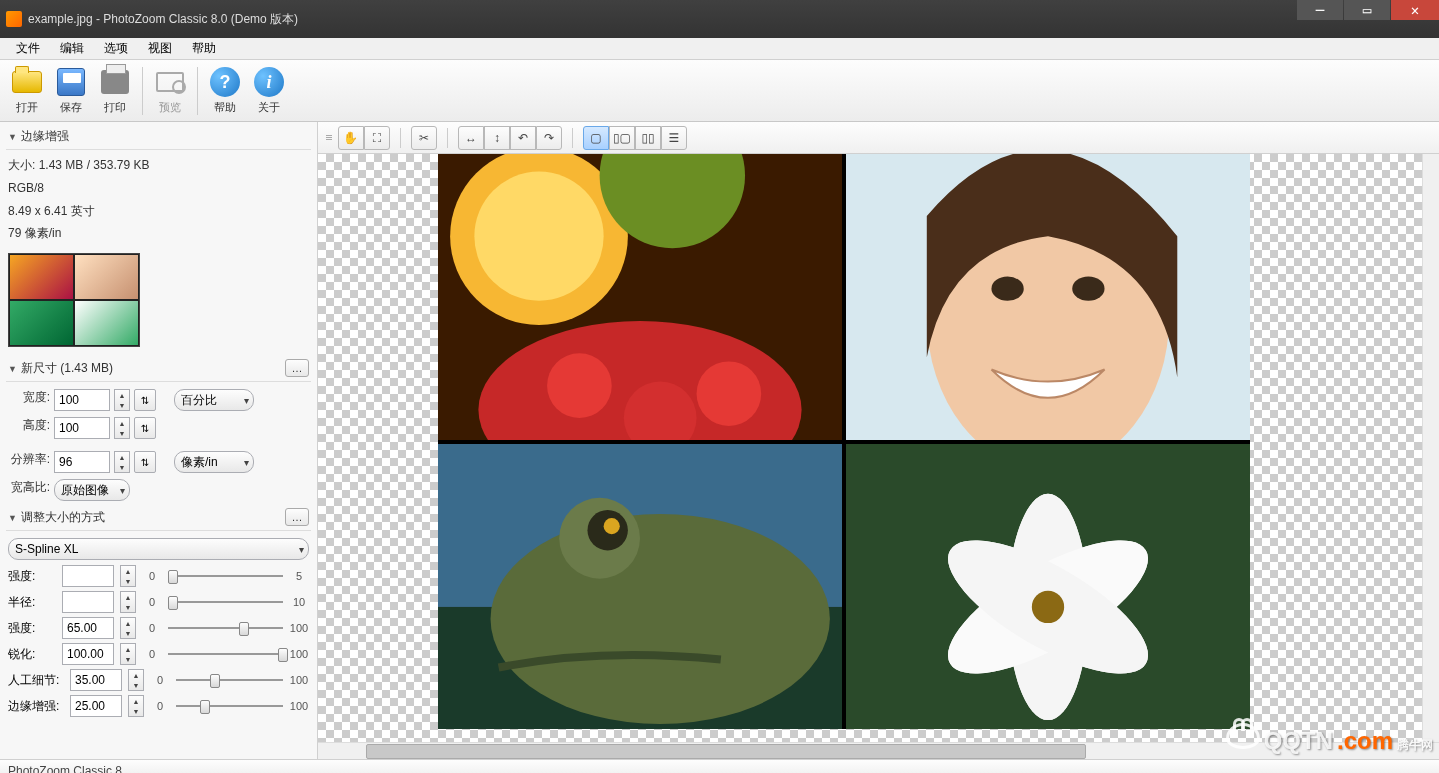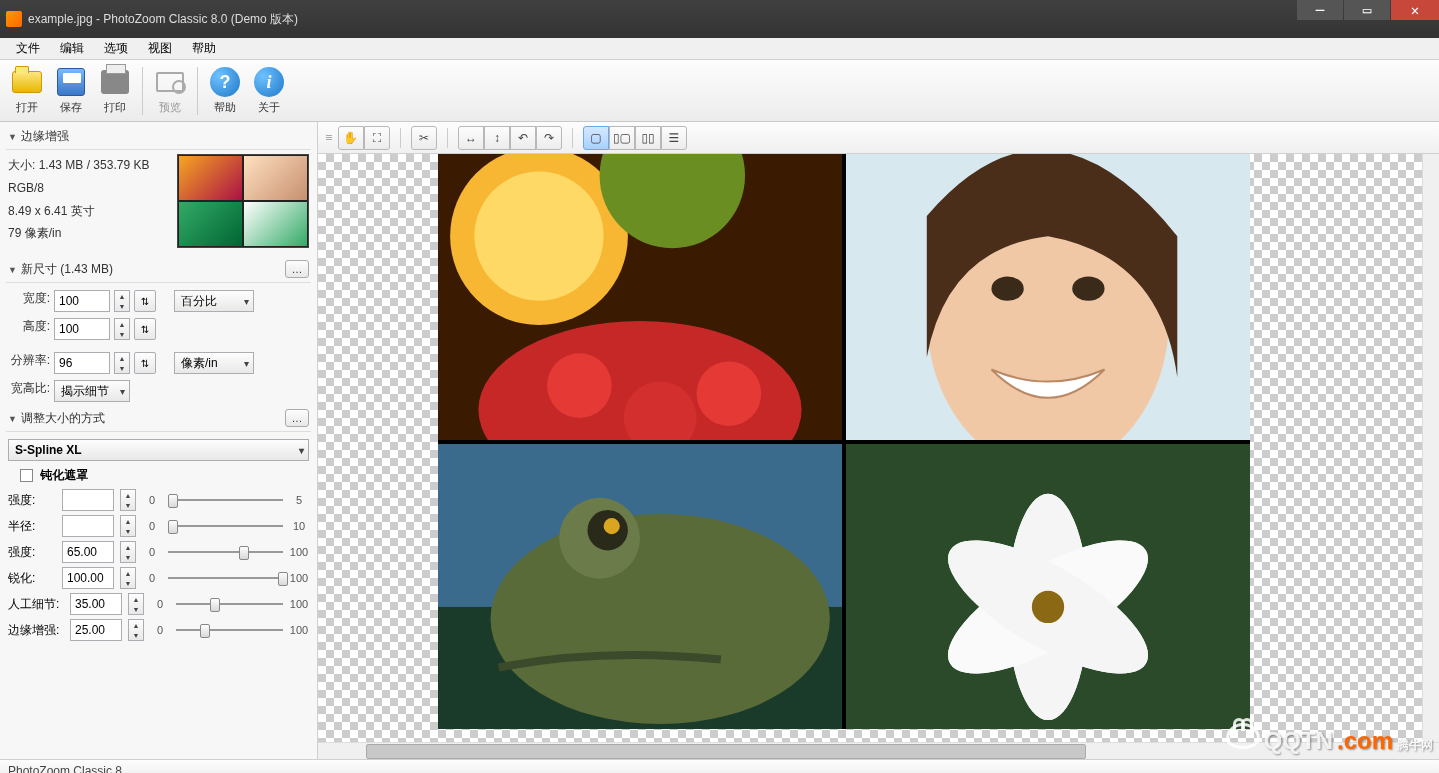--- a/index.html
+++ b/index.html
@@ -41,36 +41,36 @@
 .sidebar { width: 318px; background: #f7f7f7; border-right: 1px solid #d0d0d0; overflow-y: auto; font-size: 12px; padding: 2px; position:relative;}
 .content { flex: 1; display: flex; flex-direction: column; background: #fff; position:relative;}
 
 
 .section-head { display: flex; align-items: center; padding: 4px 6px; font-size: 12px; color: #333;}
 .section-head .tri { margin-right: 4px; font-size: 9px; color: #555;}
 .section-head.with-btn { justify-content: space-between;}
 .ellipsis-btn { width:24px; height:18px; border:1px solid #aaa; background:linear-gradient(#fdfdfd,#e8e8e8); border-radius:3px; font-size:11px; display:flex;align-items:center;justify-content:center; cursor:default;}
 .hr { height:1px; background:#ddd; margin: 0 4px 4px;}
 
-.orig-row { display:flex; gap:8px; padding: 0 6px 8px;}
+.orig-row { display:flex; gap:8px; padding: 0 6px 8px; flex-direction: column;}
 .orig-info { flex:1; font-size:12px; color:#333; line-height: 1.9;}
 .thumb { width:132px; height:94px; border:1px solid #444; background:#000; display:grid; grid-template-columns:1fr 1fr; grid-template-rows:1fr 1fr;}
 .thumb div{border:1px solid #222;}
 
 .field-row { display:flex; gap:4px; padding: 3px 6px;}
 .field-row label { width:42px; text-align:right; color:#333;}
 .num-input { width:56px; height:22px; border:1px solid #abadb3; padding:2px 4px; font-size:12px;}
 .spinner { width:16px; height:22px; display:flex; flex-direction:column; border:1px solid #abadb3; background:linear-gradient(#fdfdfd,#e8e8e8);}
 .spinner span{flex:1; font-size:7px; display:flex;align-items:center;justify-content:center; color:#444;}
 .link-btn { width:22px; height:22px; border:1px solid #abadb3; background:linear-gradient(#fdfdfd,#e8e8e8); border-radius:2px; display:flex;align-items:center;justify-content:center; font-size:10px;}
-.combo { height:22px; border:1px solid #abadb3; background:linear-gradient(#fdfdfd,#e8e8e8); display:flex; align-items:center; padding:0 18px 0 6px; font-size:12px; position:relative; border-radius:0;}
+.combo { height:22px; border:1px solid #abadb3; background:linear-gradient(#fdfdfd,#e8e8e8); display:flex; align-items:center; padding:0 18px 0 6px; font-size:12px; position:relative; border-radius:10px;}
 .combo::after{content:"▾"; position:absolute; right:4px; font-size:10px; color:#444;}
 .combo.wide{ flex:1;}
 
-.panel-row { padding: 3px 6px; font-weight: bold;}
+.panel-row { padding: 3px 6px;}
 .slider-row { display:flex; align-items:center; gap:6px; padding:2px 6px;}
 .slider-row label{ width:48px; }
 .slider-track { flex:1; height:18px; position:relative;}
 .slider-track::before{content:""; position:absolute; left:0; right:0; top:8px; height:2px; background:#999;}
 .slider-thumb{position:absolute; top:3px; width:10px; height:14px; background:linear-gradient(#fdfdfd,#d8d8d8); border:1px solid #888; border-radius:2px;}
 .slider-row .minv,.slider-row .maxv{ width:20px; font-size:11px; color:#555; text-align:center;}
 .check { width:13px; height:13px; border:1px solid #888; background:#fff; display:inline-flex; align-items:center; justify-content:center; font-size:10px; color:#2a7a2a; vertical-align:middle; margin-right:4px;}
 
 
 .view-toolbar { height:32px; border-bottom:1px solid #d0d0d0; display:flex; align-items:center; padding:0 8px; gap:6px; background:linear-gradient(#fdfdfd,#f0f0f0);}
@@ -236,38 +236,34 @@
         </div>
       <div class="link-btn">⇅</div>
       <div style="width:10px"></div>
       <div class="combo" style="width:80px">
           <span>像素/in</span>
         </div>
     </div>
     <div class="field-row">
       <label>宽高比:</label>
       <div class="combo" style="width:76px">
-          <span>揭示细节</span>
+          <span>原始图像</span>
         </div>
     </div>
 
     <div class="section-head with-btn">
       <div><span class="tri">▼</span><span>调整大小的方式</span></div>
       <div class="ellipsis-btn">…</div>
     </div>
     <div class="hr"></div>
     <div class="panel-row">
         <div class="combo wide">
           <span>S-Spline XL</span>
         </div>
       </div>
-    <div class="panel-row" style="padding-left:18px">
-      <span class="check"></span>
-      <span>钝化遮罩</span>
-    </div>
     <div class="slider-row">
       <label>强度:</label>
       <input class="num-input" style="width: 52px;" value="">
       <div class="spinner">
           <span>▲</span>
           <span>▼</span>
         </div>
       <span class="minv">0</span>
       <div class="slider-track">
           <div class="slider-thumb" style="left:0%"></div>

